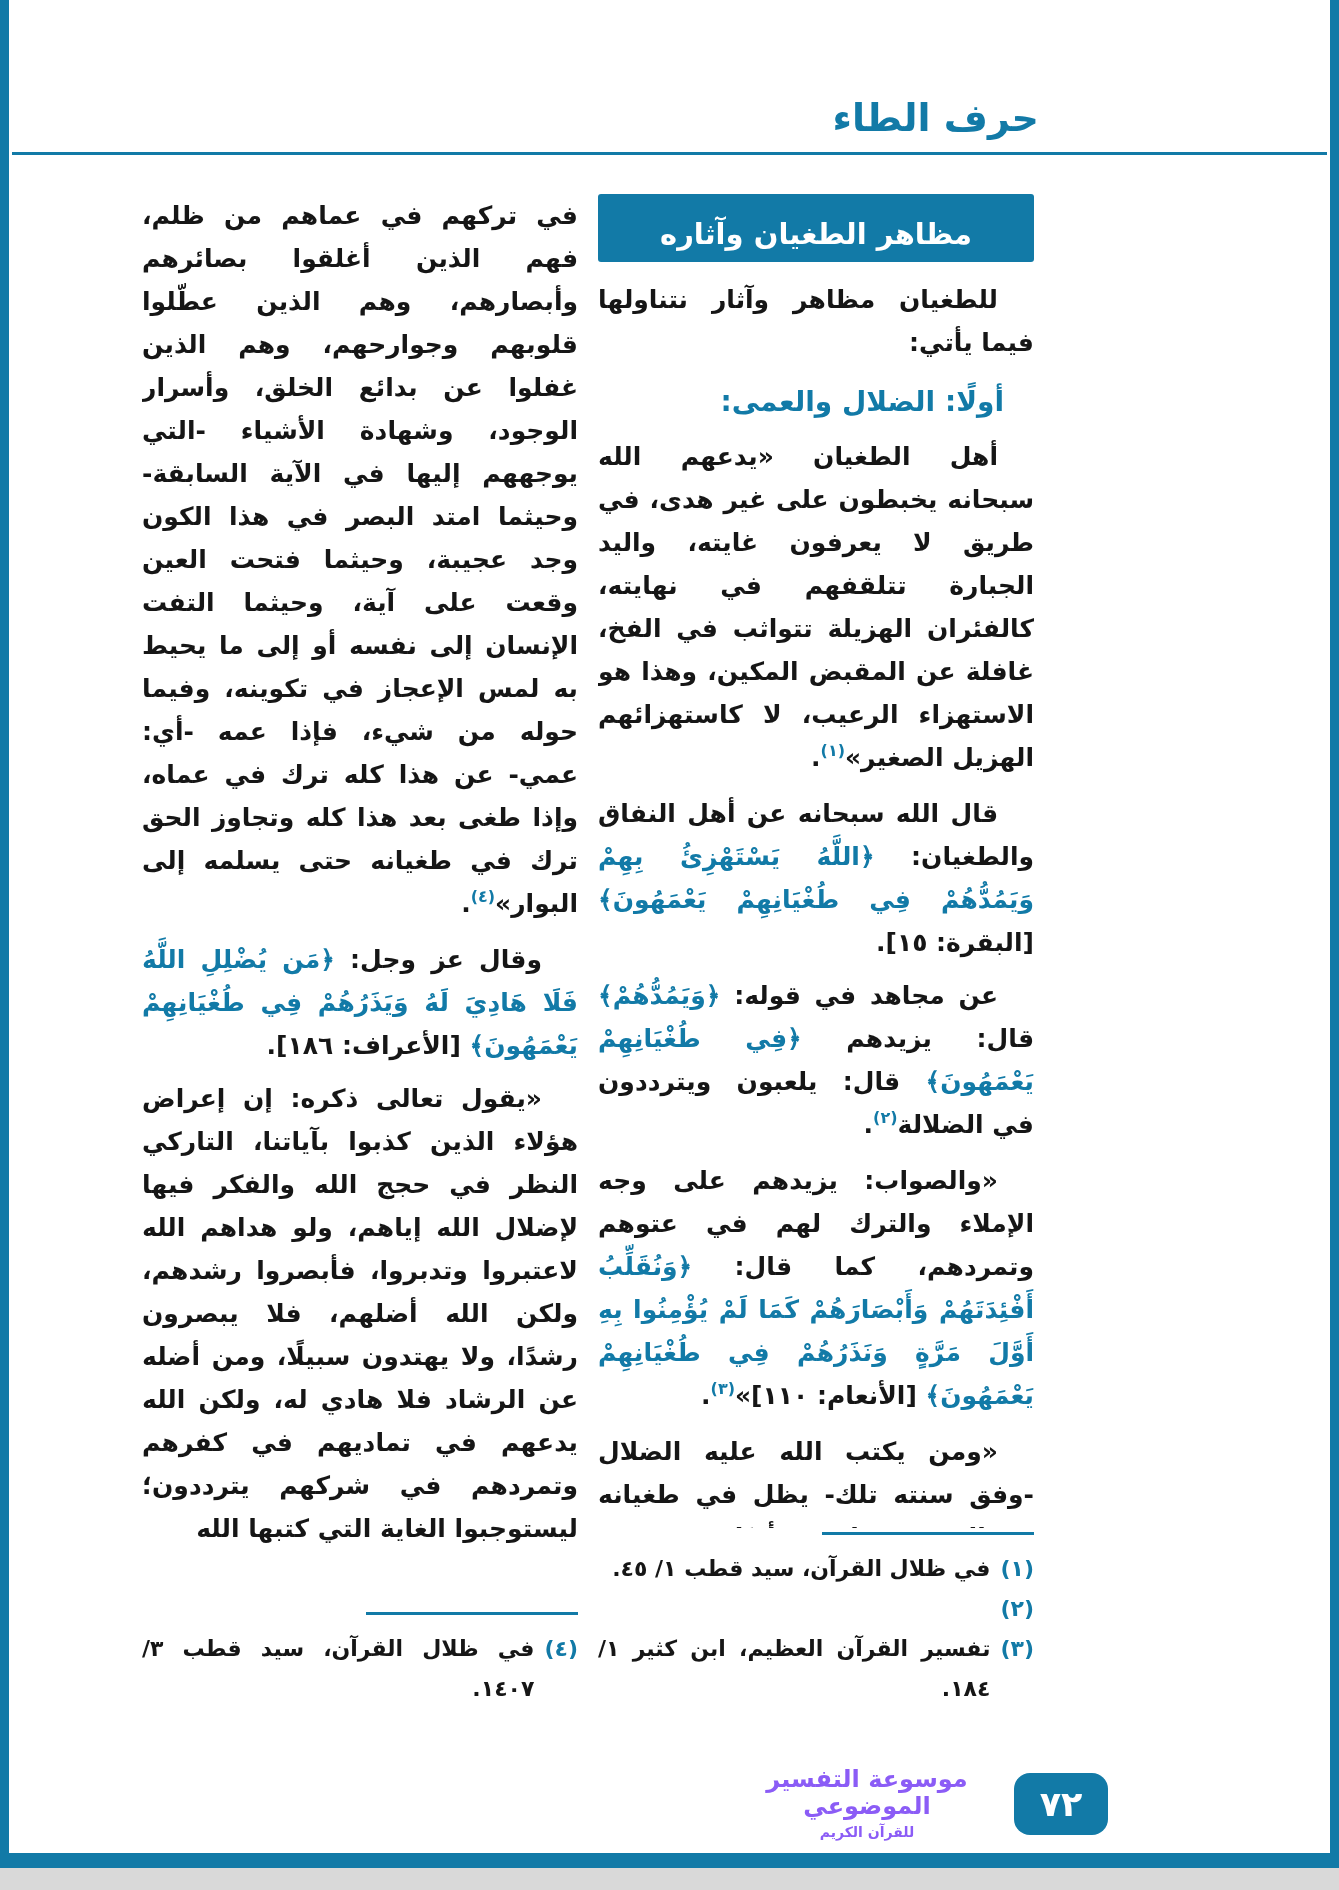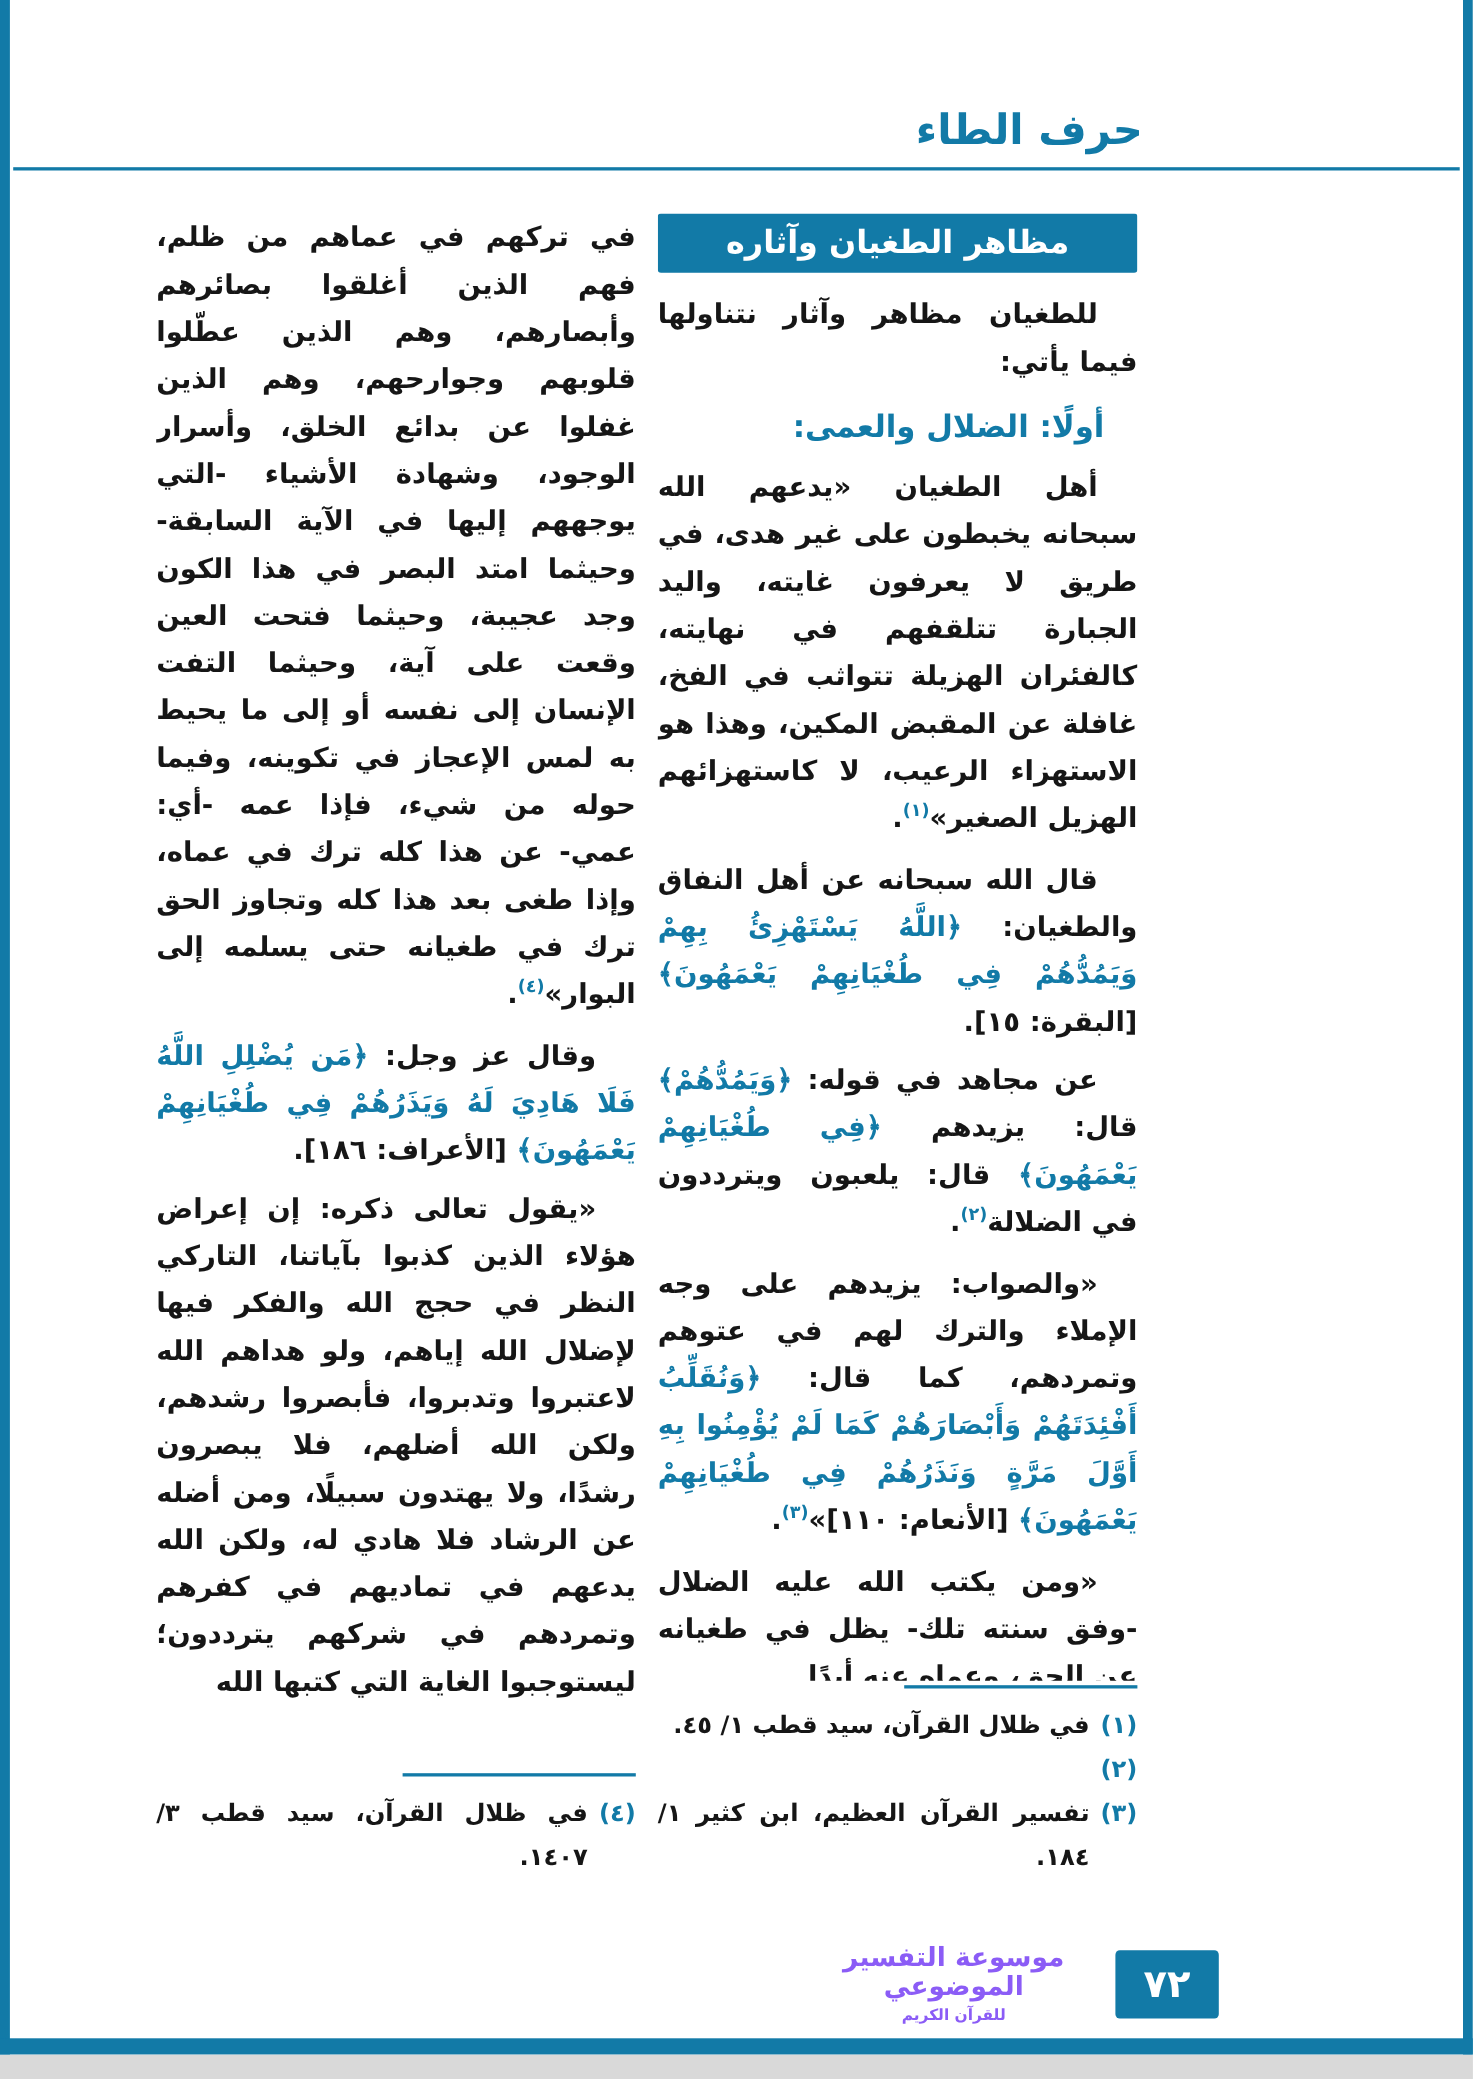--- a/index.html
+++ b/index.html
@@ -33,21 +33,21 @@
   .content {
     position:absolute; top:194px; right:305px; left:142px;
     display:flex; gap:20px;
   }
   .col { width:436px; height:1515px; display:flex; flex-direction:column; }
   .col-body { flex:1 1 auto; min-height:0; overflow:hidden; }
 
   .section-box {
     background:var(--accent); color:#ffffff;
     text-align:center; font-size:29px; font-weight:bold;
-    padding:9px 6px 11px; border-radius:3px;
+    padding:23px 6px 11px; border-radius:3px;
     margin-bottom:16px;
   }
   .para {
     font-size:25px; line-height:43px; font-weight:bold;
     text-align:justify; text-indent:36px;
     margin-bottom:10px;
   }
   .para.no-indent { text-indent:0; }
   .subheading {
     color:var(--accent); font-size:28px; font-weight:bold;
@@ -69,21 +69,21 @@
 
   
   .logo {
     position:absolute; right:352px; bottom:28px; width:240px;
     text-align:center; color:#8b5cf6; line-height:1.15;
   }
   .logo-line1 { font-size:24px; font-weight:bold; }
   .logo-line2 { font-size:14px; font-weight:bold; margin-top:3px; letter-spacing:1px; }
   .page-num {
     position:absolute; right:231px; bottom:33px;
-    width:94px; height:62px; border-radius:4px;
+    width:94px; height:62px; border-radius:16px;
     background:var(--accent); color:#ffffff;
     font-size:35px; font-weight:bold;
     display:flex; align-items:center; justify-content:center;
   }
 </style>
 </head>
 <body>
 
 <div class="page">
 

